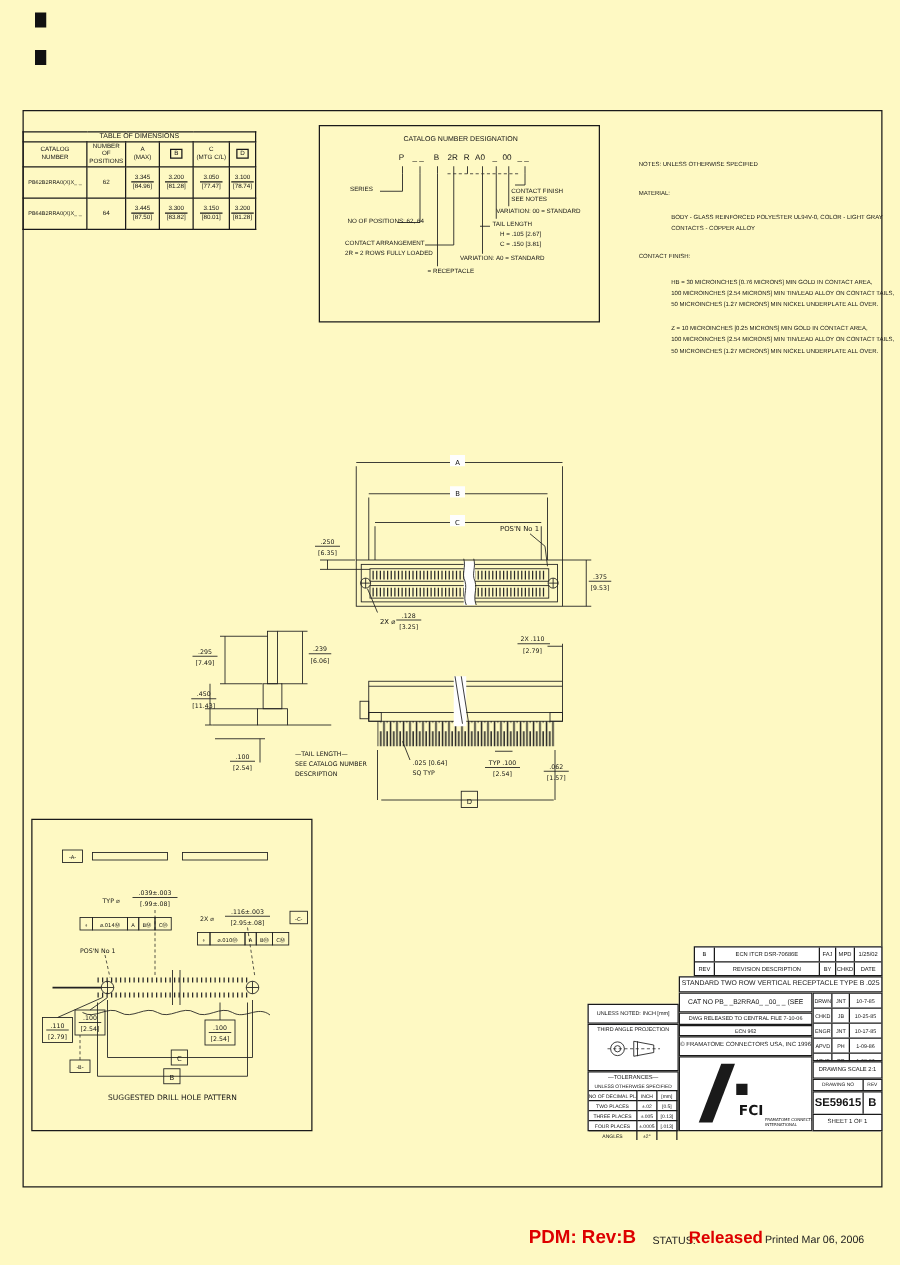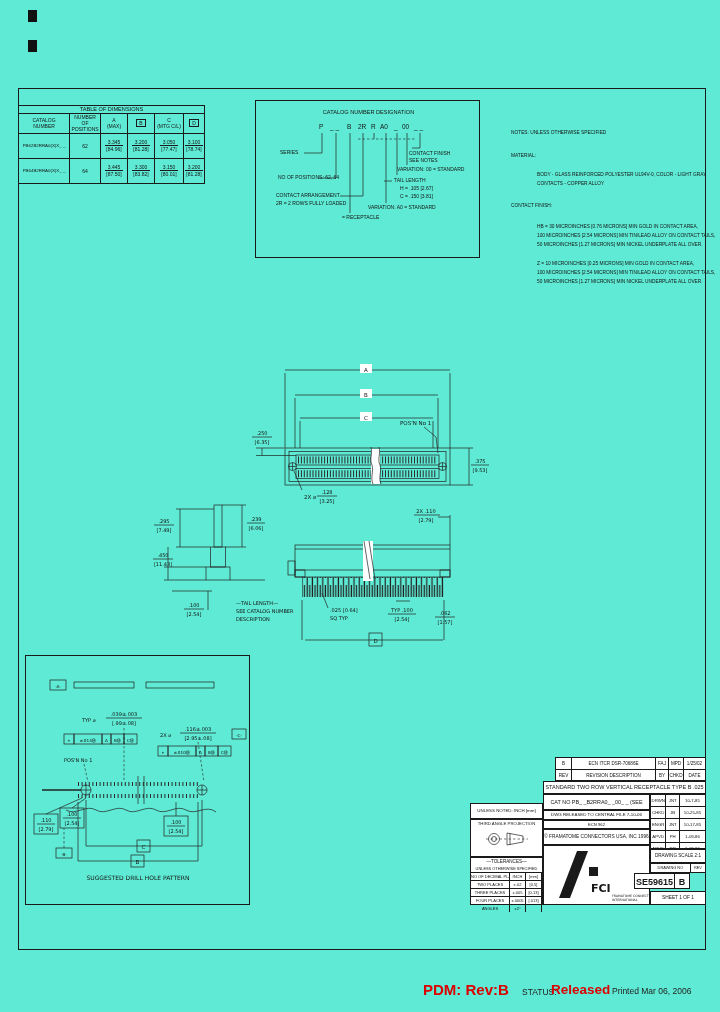--- a/index.html
+++ b/index.html
@@ -1,16 +1,16 @@
 <!DOCTYPE html>
 <html><head>
 <meta charset="utf-8">
 <style>
   html,body{margin:0;padding:0;background:#fff;}
-  #sheet{position:relative;width:720px;height:1012px;background:#5eead4;
+  #sheet{position:relative;width:720px;height:1012px;background:#fef9c3;
          font-family:"Liberation Sans",sans-serif;color:#151515;overflow:hidden;}
   .a{position:absolute;}
   .box{position:absolute;border:1px solid #1a1a1a;box-sizing:border-box;}
   .t{position:absolute;white-space:nowrap;color:#151515;}
   .ctr{text-align:center;}
   
   table.dimtab{border-collapse:collapse;font-size:5px;}
   table.dimtab td,table.dimtab th{border:1px solid #1a1a1a;padding:0 1px;text-align:center;
       font-weight:normal;line-height:1.25;}
   .cfrac div{font-size:5px;line-height:1.2;}
@@ -454,21 +454,21 @@
           <span style="width:26px;border-right:none;">1-08-86</span>
         </div>
     </div>
 
     <div class="tb ctr" style="left:180px;top:92px;width:56px;height:14px;font-size:4.6px;line-height:12px;">
       <span>DRAWING SCALE 2:1</span></div>
     <div class="tb" style="left:180px;top:106px;width:56px;height:10px;font-size:3.9px;display:flex;">
       <span class="ctr" style="width:41px;border-right:1px solid #1a1a1a;line-height:8px;">DRAWING NO</span>
       <span class="ctr" style="width:15px;line-height:8px;">REV</span>
       </div>
-    <div class="tb" style="left:164px;top:116px;width:56px;height:16px;display:flex;font-weight:bold;">
+    <div class="tb" style="left:180px;top:116px;width:56px;height:32px;display:flex;font-weight:bold;">
       <span class="ctr" style="width:41px;border-right:1px solid #1a1a1a;font-size:9px;line-height:16px;">SE59615</span>
       <span class="ctr" style="width:15px;font-size:9px;line-height:16px;">B</span>
       </div>
     <div class="tb ctr" style="left:180px;top:134px;width:56px;height:14px;font-size:4.8px;line-height:12px;">
       <span>SHEET 1 OF 1</span></div>
   </div>
 
   <div class="t red" style="left:423px;top:981px;font-size:15px;">PDM: Rev:B</div>
   <div class="t" style="left:522px;top:987px;font-size:8.5px;color:#222;">STATUS:</div>
   <div class="t red" style="left:551px;top:982px;font-size:13.5px;">Released</div>

